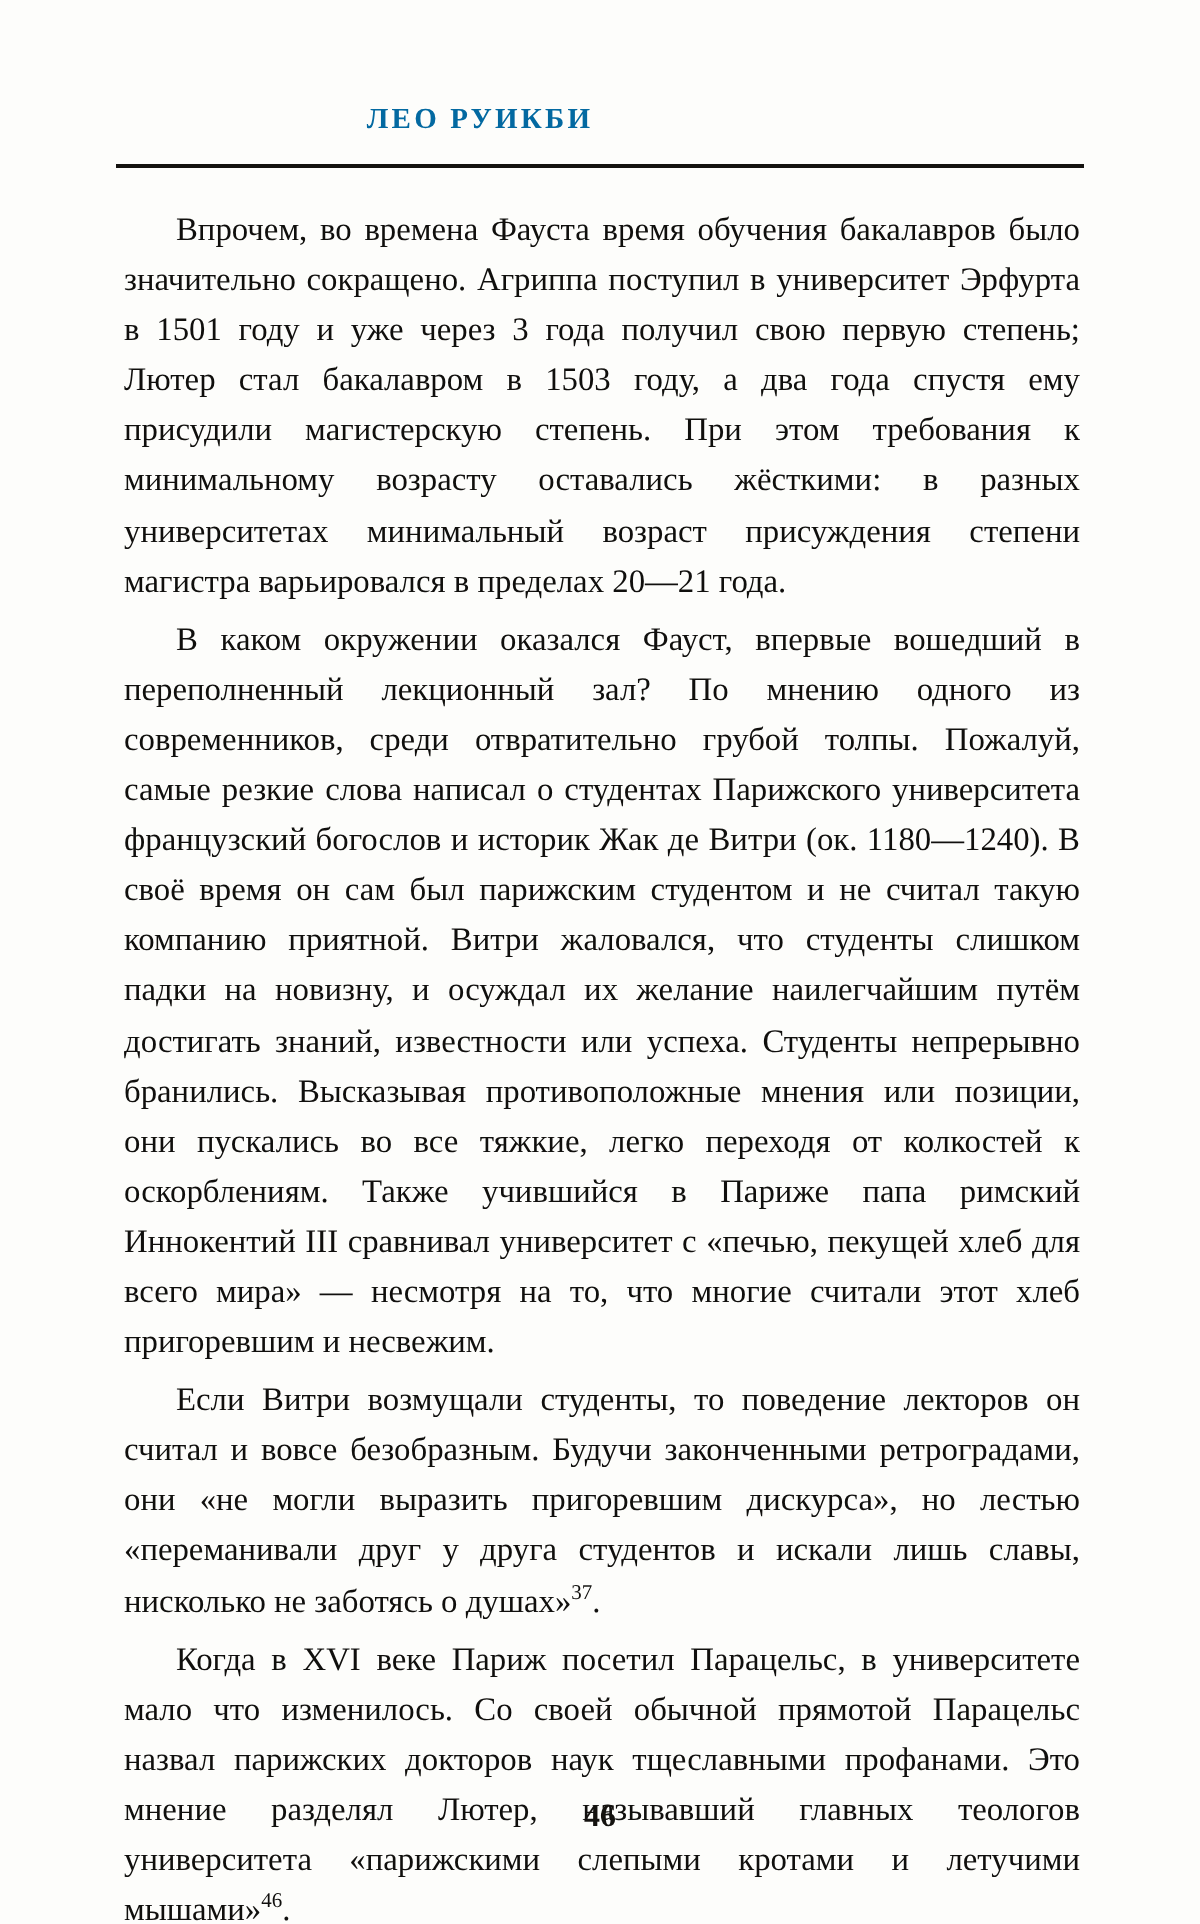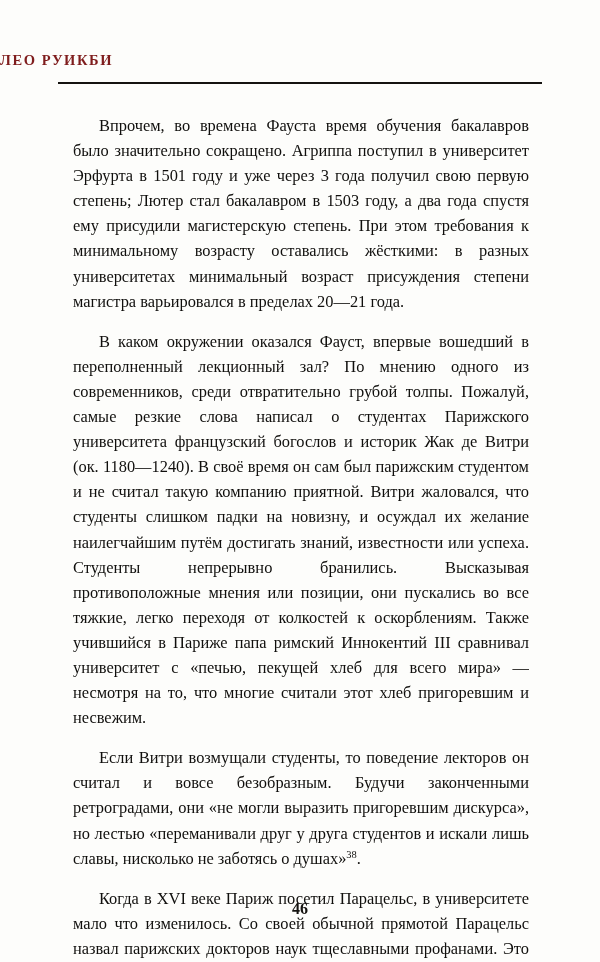--- a/index.html
+++ b/index.html
@@ -21,24 +21,25 @@
     top: 0;
     width: 600px;
     height: 962px;
     background: #fdfdfb;
   }
   .running-head {
     position: absolute;
     left: 0;
     top: 52px;
     width: 480px;
+    text-align: center;
     font-size: 14.5px;
     letter-spacing: 1.6px;
     font-weight: bold;
-    color: #7f1d1d;
+    color: #0369a1;
   }
   .head-rule {
     position: absolute;
     left: 58px;
     top: 82px;
     width: 484px;
     height: 1.6px;
     background: #14120f;
   }
   .body-text {
@@ -48,21 +49,21 @@
     width: 486px;
     font-size: 16.4px;
     line-height: 25.1px;
     text-align: justify;
     text-justify: inter-word;
     color: #100f0d;
     -webkit-hyphens: none;
     hyphens: none;
   }
   .body-text p {
-    margin: 15px;
+    margin: 4px;
     text-indent: 26px;
   }
   .folio {
     position: absolute;
     left: 0;
     top: 900px;
     width: 600px;
     text-align: center;
     font-size: 16px;
     font-weight: bold;
@@ -79,19 +80,19 @@
 
 <div class="page">
 
   <div class="running-head">ЛЕО РУИКБИ</div>
 
   <div class="head-rule"></div>
 
   <div class="body-text">
     <p>Впрочем, во времена Фауста время обучения бакалавров было значительно сокращено. Агриппа поступил в университет Эрфурта в 1501 году и уже через 3 года получил свою первую степень; Лютер стал бакалавром в 1503 году, а два года спустя ему присудили магистерскую степень. При этом требования к минимальному возрасту оставались жёсткими: в разных университетах минимальный возраст присуждения степени магистра варьировался в пределах 20—21 года.</p>
     <p>В каком окружении оказался Фауст, впервые вошедший в переполненный лекционный зал? По мнению одного из современников, среди отвратительно грубой толпы. Пожалуй, самые резкие слова написал о студентах Парижского университета французский богослов и историк Жак де Витри (ок. 1180—1240). В своё время он сам был парижским студентом и не считал такую компанию приятной. Витри жаловался, что студенты слишком падки на новизну, и осуждал их желание наилегчайшим путём достигать знаний, известности или успеха. Студенты непрерывно бранились. Высказывая противоположные мнения или позиции, они пускались во все тяжкие, легко переходя от колкостей к оскорблениям. Также учившийся в Париже папа римский Иннокентий III сравнивал университет с «печью, пекущей хлеб для всего мира» — несмотря на то, что многие считали этот хлеб пригоревшим и несвежим.</p>
-    <p><span>Если Витри возмущали студенты, то поведение лекторов он считал и вовсе безобразным. Будучи законченными ретроградами, они «не могли выразить пригоревшим дискурса», но лестью «переманивали друг у друга студентов и искали лишь славы, нисколько не заботясь о душах»</span><sup class="fn">38</sup>.</p>
+    <p><span>Если Витри возмущали студенты, то поведение лекторов он считал и вовсе безобразным. Будучи законченными ретроградами, они «не могли выразить пригоревшим дискурса», но лестью «переманивали друг у друга студентов и искали лишь славы, нисколько не заботясь о душах»</span><sup class="fn">37</sup>.</p>
     <p><span>Когда в XVI веке Париж посетил Парацельс, в университете мало что изменилось. Со своей обычной прямотой Парацельс назвал парижских докторов наук тщеславными профанами. Это мнение разделял Лютер, называвший главных теологов университета «парижскими слепыми кротами и летучими мышами»</span><sup class="fn">46</sup>.</p>
   </div>
 
   <div class="folio">46</div>
 
 </div>
 
 </body></html>

